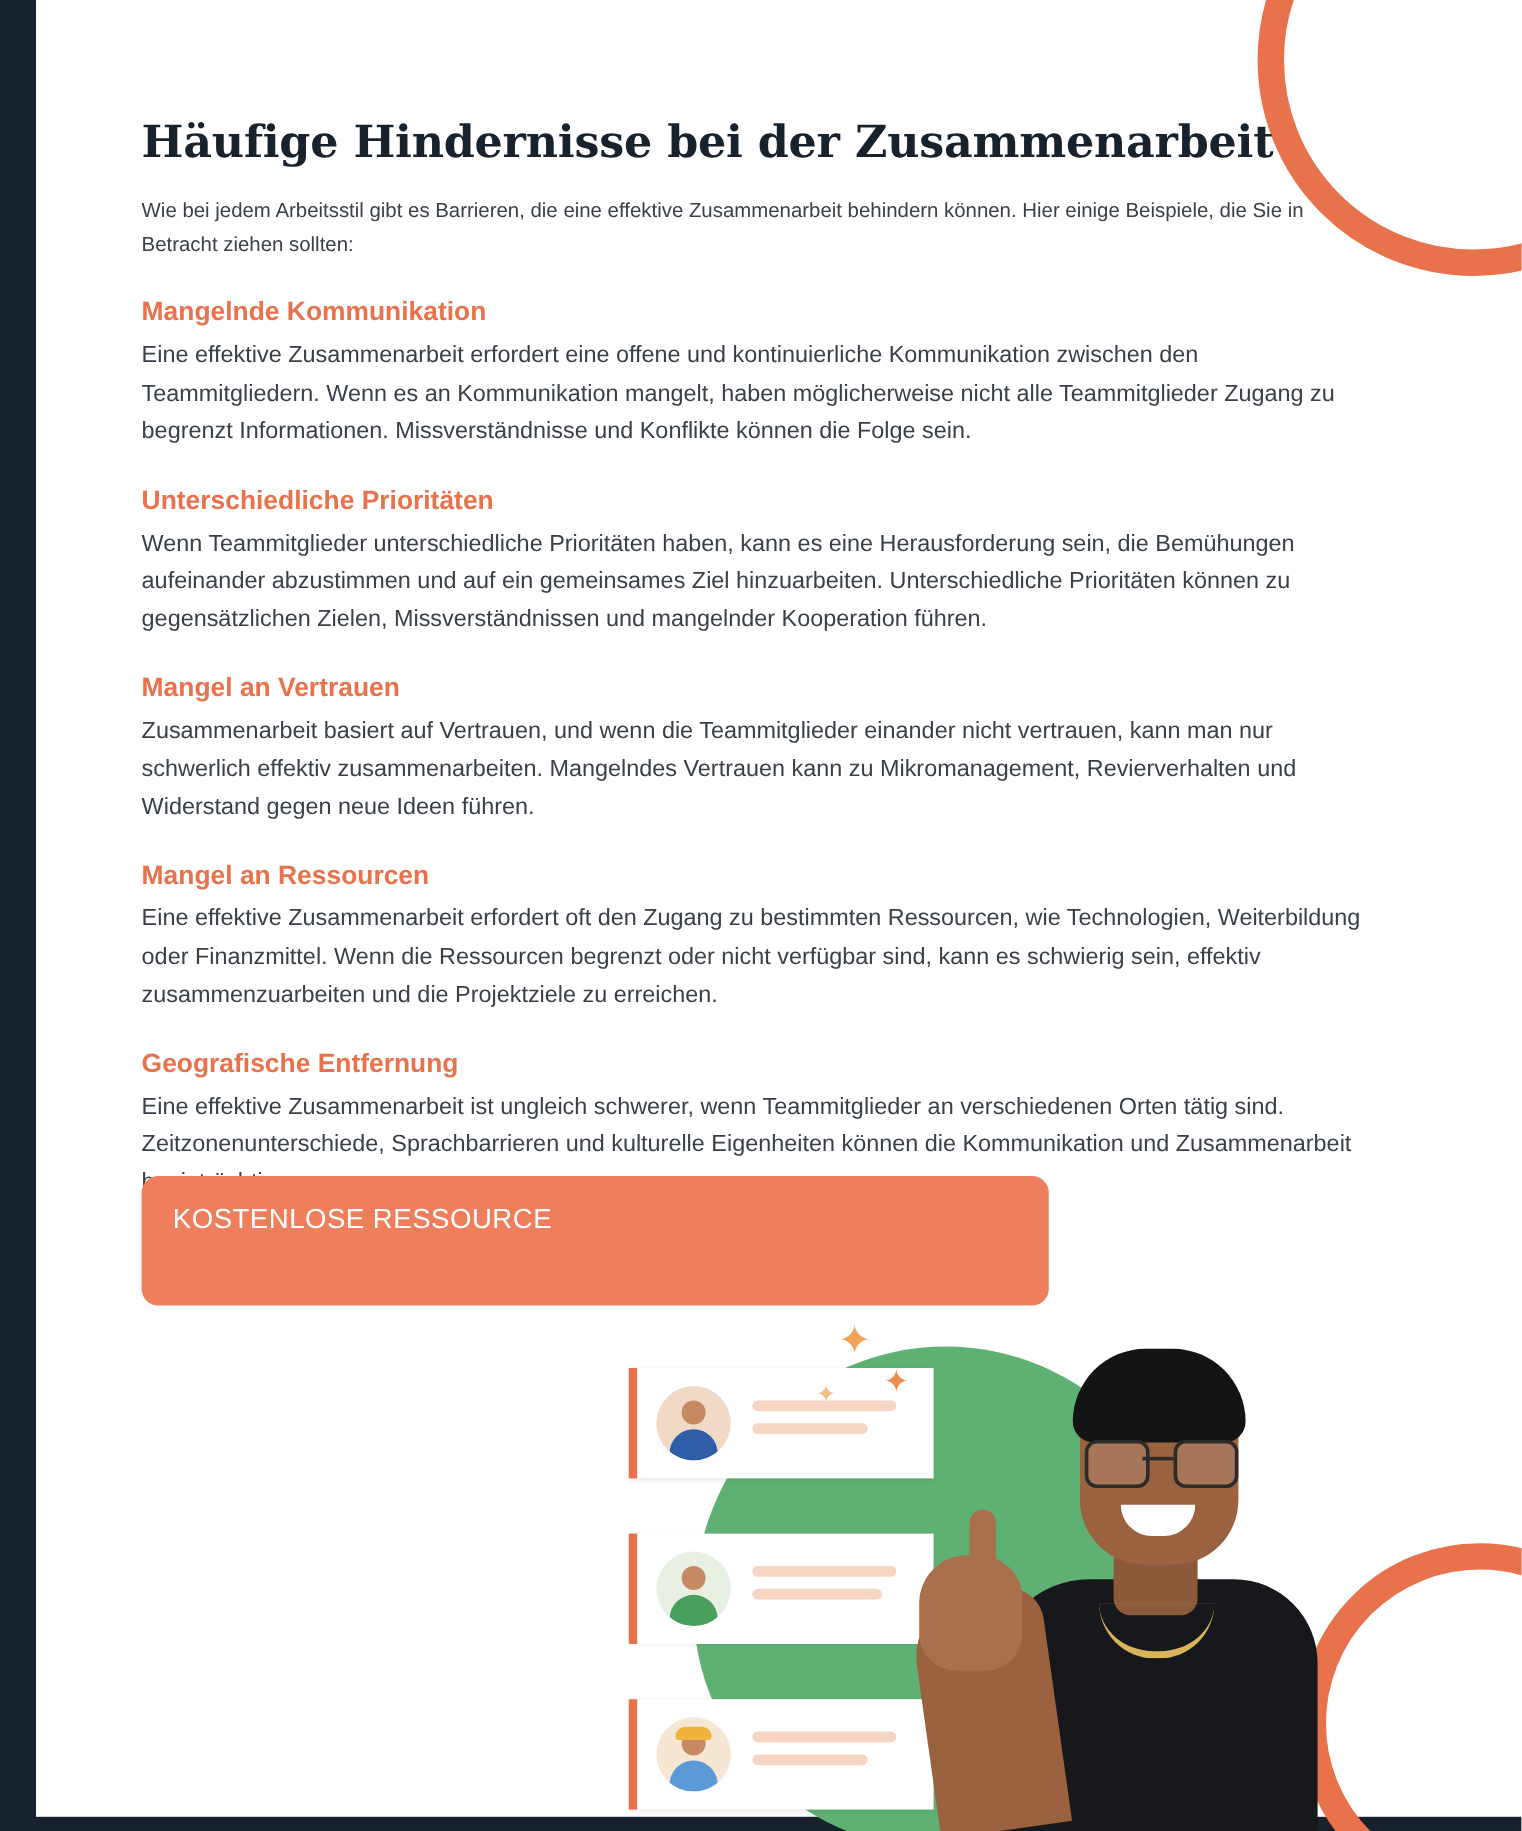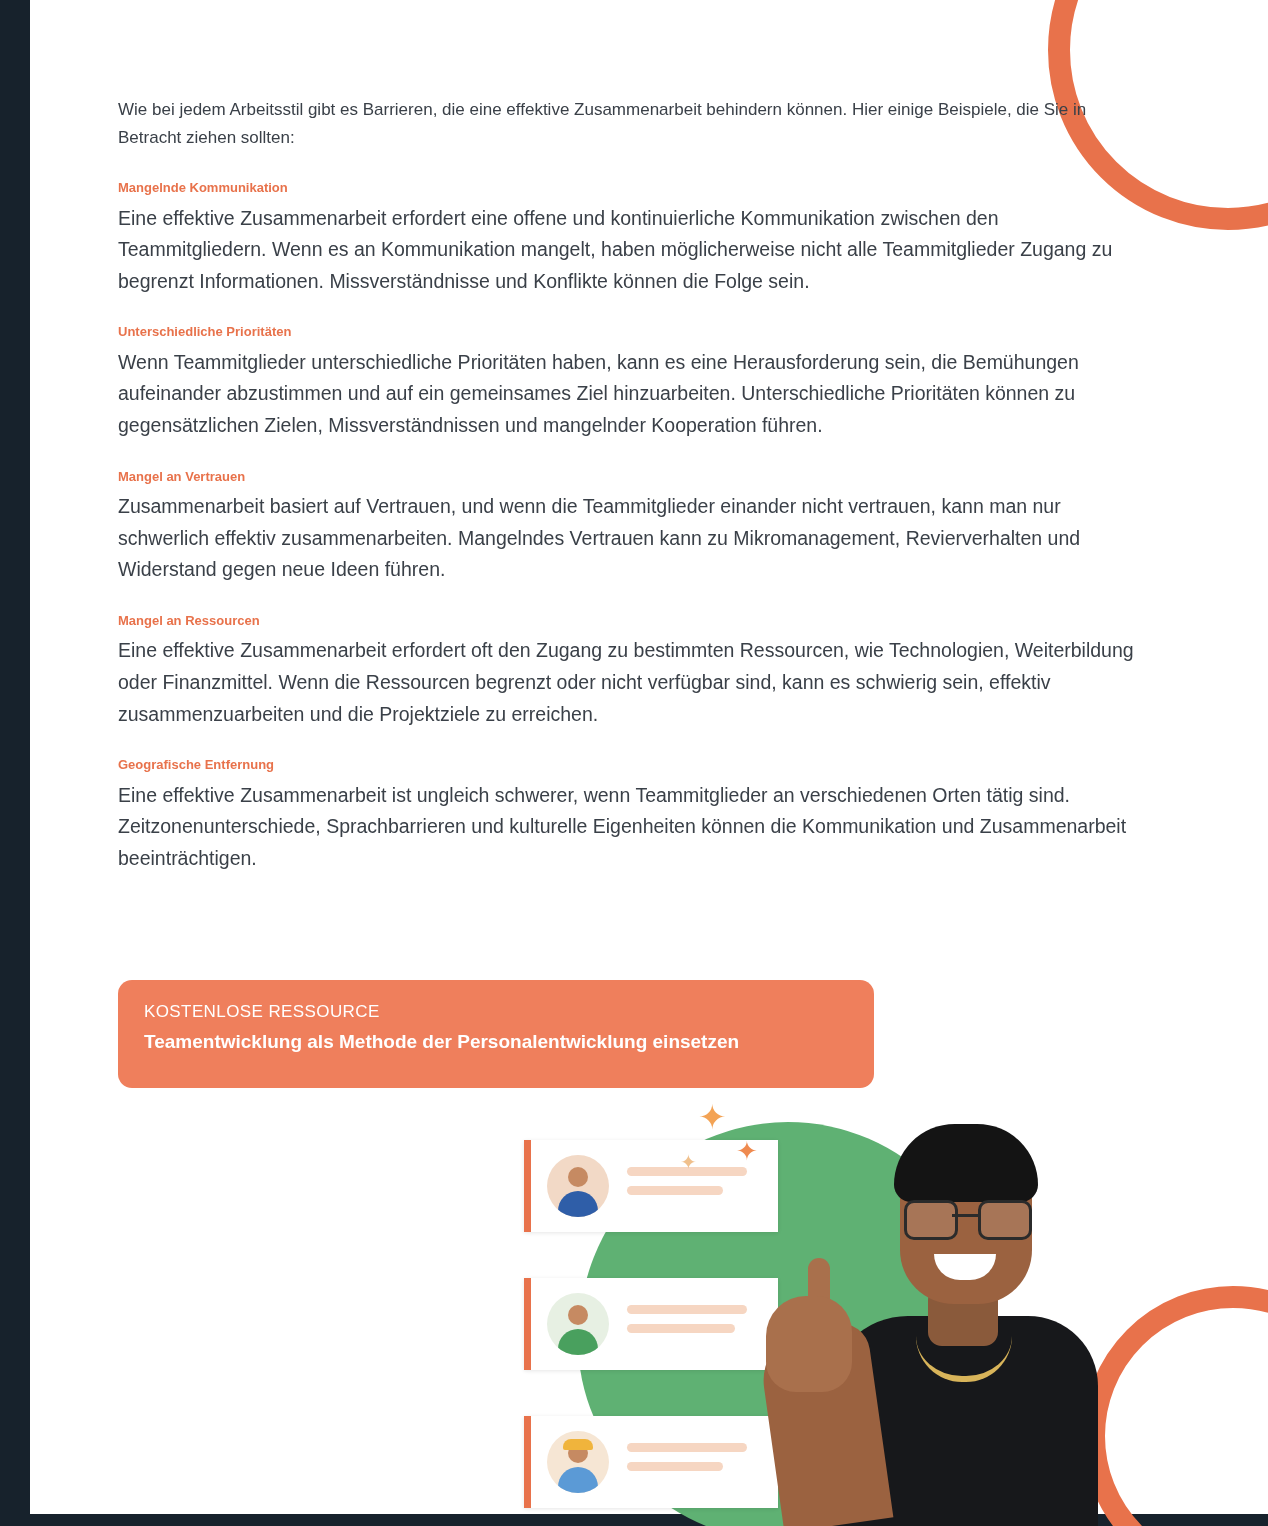--- a/index.html
+++ b/index.html
@@ -73,21 +73,21 @@
     font-size: 17px;
     line-height: 1.62;
     color: #3a4048;
     margin: 0 0 28px 0;
     max-width: 1010px;
   }
   .section {
     margin-bottom: 26px;
   }
   .section h2 {
-    font-size: 13px;
+    font-size: 22px;
     font-weight: 700;
     color: #e8724b;
     margin: 0 0 6px 0;
     line-height: 1.35;
   }
   .section p {
     font-size: 19.5px;
     line-height: 1.62;
     color: #3a4048;
     margin: 0;
@@ -108,21 +108,21 @@
     top: 0;
     width: 756px;
     height: 108px;
     background: #ef7f5c;
     border-radius: 14px;
     box-sizing: border-box;
     padding: 22px 26px;
     color: #ffffff;
   }
   .promo-kicker {
-    font-size: 17px;
+    font-size: 23px;
     letter-spacing: 0.4px;
     font-weight: 400;
     margin-bottom: 8px;
   }
   .promo-title {
     font-size: 19px;
     font-weight: 700;
     line-height: 1.3;
   }
 
@@ -332,20 +332,21 @@
 </style>
 </head>
 <body>
 
 <div class="page-left-dark"></div>
 <div class="page-bottom-dark"></div>
 <div class="ring-top"></div>
 <div class="ring-bottom"></div>
 
 <div class="content">
+  <h1 class="doc-title">Häufige Hindernisse bei der Zusammenarbeit</h1>
   <p class="intro">Wie bei jedem Arbeitsstil gibt es Barrieren, die eine effektive Zusammenarbeit behindern können. Hier einige Beispiele, die Sie in Betracht ziehen sollten:</p>
 
   <div class="section">
     <h2>Mangelnde Kommunikation</h2>
     <p>Eine effektive Zusammenarbeit erfordert eine offene und kontinuierliche Kommunikation zwischen den Teammitgliedern. Wenn es an Kommunikation mangelt, haben möglicherweise nicht alle Teammitglieder Zugang zu begrenzt Informationen. Missverständnisse und Konflikte können die Folge sein.</p>
   </div>
 
   <div class="section">
     <h2>Unterschiedliche Prioritäten</h2>
     <p>Wenn Teammitglieder unterschiedliche Prioritäten haben, kann es eine Herausforderung sein, die Bemühungen aufeinander abzustimmen und auf ein gemeinsames Ziel hinzuarbeiten. Unterschiedliche Prioritäten können zu gegensätzlichen Zielen, Missverständnissen und mangelnder Kooperation führen.</p>
@@ -363,21 +364,20 @@
 
   <div class="section">
     <h2>Geografische Entfernung</h2>
     <p>Eine effektive Zusammenarbeit ist ungleich schwerer, wenn Teammitglieder an verschiedenen Orten tätig sind. Zeitzonenunterschiede, Sprachbarrieren und kulturelle Eigenheiten können die Kommunikation und Zusammenarbeit beeinträchtigen.</p>
   </div>
 </div>
 
 <div class="promo">
   <div class="promo-banner">
     <div class="promo-kicker">KOSTENLOSE RESSOURCE</div>
-    <div class="promo-title">Teamentwicklung als Methode der Personalentwicklung einsetzen</div>
   </div>
 
   <div class="illus">
     <div class="green-blob"></div>
 
     <div class="card card-1">
       <div class="avatar av1">
         <div class="av-body"></div>
           <div class="av-head"></div>
       </div>

